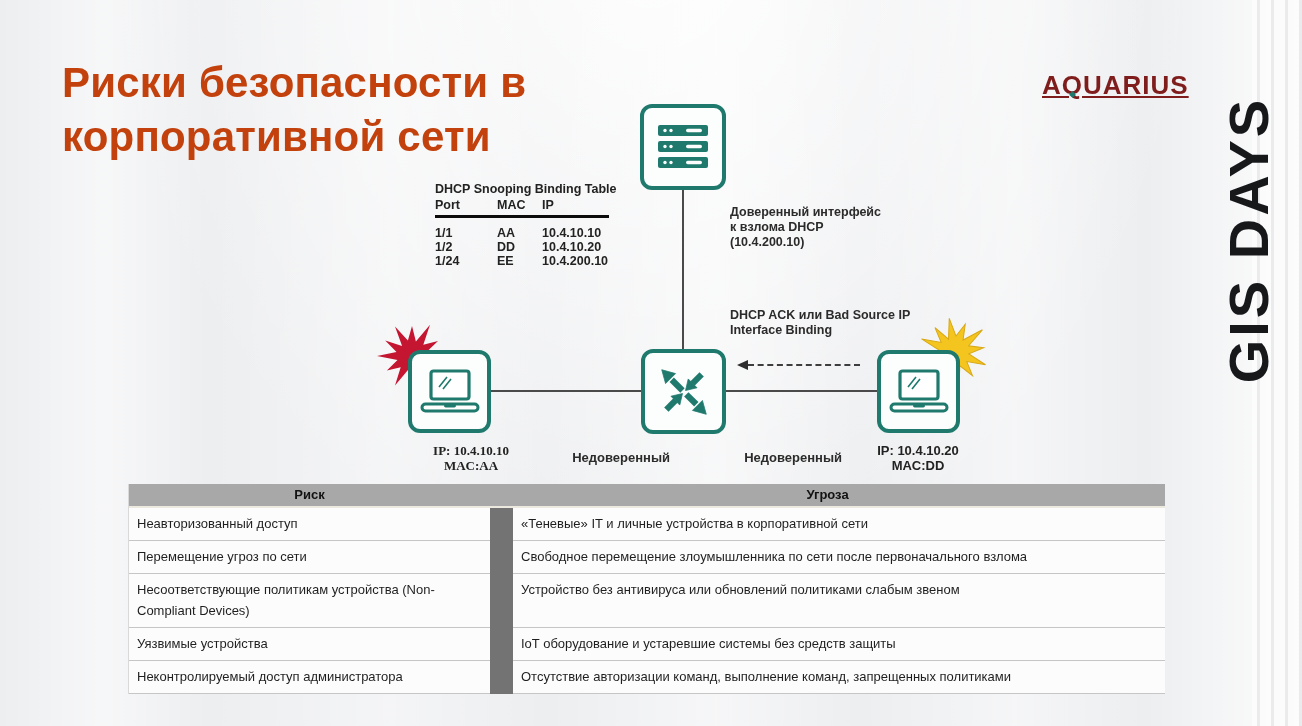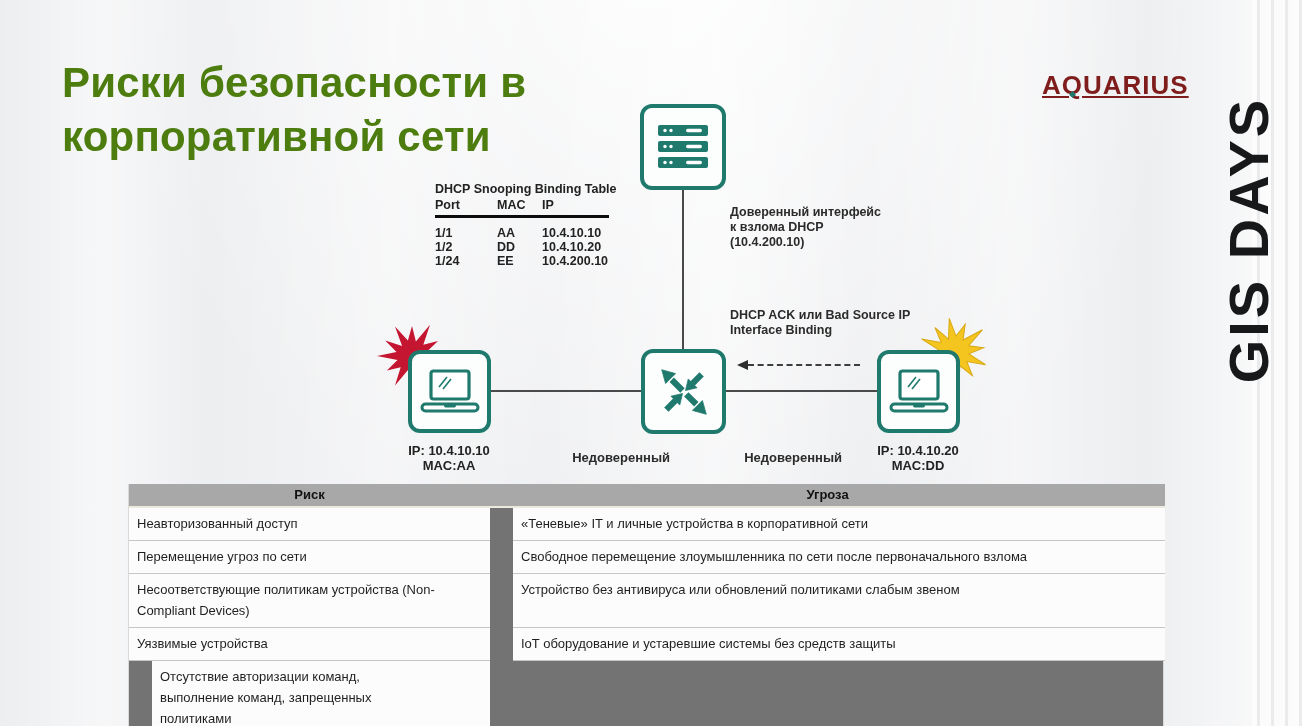--- a/index.html
+++ b/index.html
@@ -24,21 +24,21 @@
   }
   .curtain-right{
     position:absolute; right:0; top:0; width:50px; height:726px;
     background:repeating-linear-gradient(90deg, rgba(255,255,255,.8) 0 5px, rgba(205,207,211,.45) 5px 8px, rgba(255,255,255,.7) 8px 14px);
     opacity:.7;
   }
 
   
   .title{
     position:absolute; left:62px; top:56px;
-    font-size:42px; line-height:54px; font-weight:700; color:#4d7c0f;
+    font-size:42px; line-height:54px; font-weight:700; color:#c2410c;
     letter-spacing:.2px;
   }
 
   
   .logo{
     position:absolute; left:1042px; top:70px;
     font-size:26px; font-weight:700; letter-spacing:1px; color:#7f1d1d;text-decoration:underline;
   }
   .logo-dot{
     position:absolute; left:28px; top:22px; width:5px; height:5px;
@@ -84,21 +84,21 @@
   .binding-title{margin-bottom:2px;}
   .binding-grid{display:grid; grid-template-columns:62px 45px 100px; line-height:14px;}
   .binding-divider{width:174px; height:3px; background:#0c0c0c; margin:3px 0 8px 0;}
 
   
   .note{position:absolute; font-size:12.5px; font-weight:700; color:#2b2b2b; line-height:15px;}
   .note-trusted{left:730px; top:205px;}
   .note-ack{left:730px; top:308px;}
 
   .host-label{position:absolute; width:140px; text-align:center; font-size:13px; font-weight:700; color:#222; line-height:15px;}
-  .host-left{left:379px; top:443px;}
+  .host-left{left:401px; top:443px;font-family:Liberation Serif, serif;}
   .host-right{left:848px; top:443px;}
   .untrusted{position:absolute; top:450px; width:140px; text-align:right; font-size:13px; font-weight:700; color:#2b2b2b;}
   .untrusted-left{left:530px;}
   .untrusted-right{left:702px;}
 
   
   .rtable{
     position:absolute; left:128px; top:484px; width:1036px;
     font-size:13px; color:#1f1f1f;
     display:grid; grid-template-columns:361px 675px;
@@ -257,14 +257,15 @@
 
   <div class="cell risk">Перемещение угроз по сети</div>
   <div class="cell threat">Свободное перемещение злоумышленника по сети после первоначального взлома</div>
 
   <div class="cell risk">Несоответствующие политикам устройства (Non-Compliant Devices)</div>
   <div class="cell threat">Устройство без антивируса или обновлений политиками слабым звеном</div>
 
   <div class="cell risk">Уязвимые устройства</div>
   <div class="cell threat">IoT оборудование и устаревшие системы без средств защиты</div>
 
+  <div class="cell risk">Неконтролируемый доступ администратора</div>
   <div class="cell threat">Отсутствие авторизации команд, выполнение команд, запрещенных политиками</div>
 </div>
 
 </body></html>

